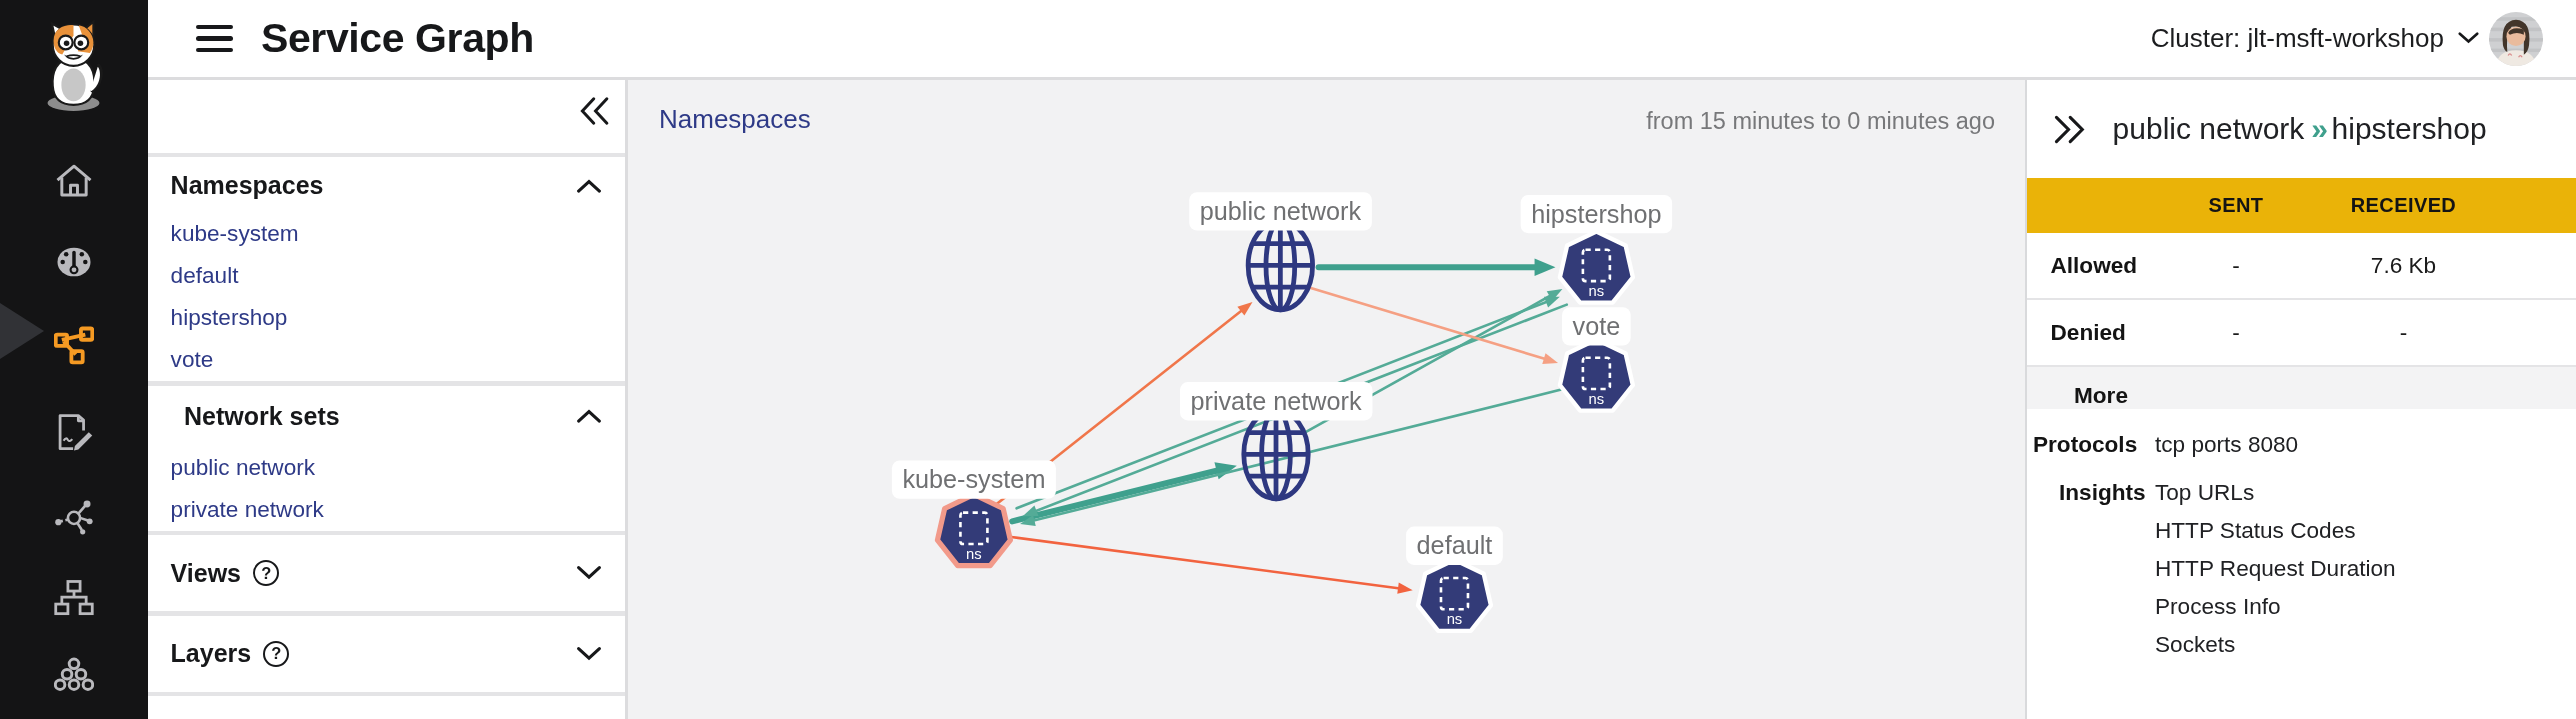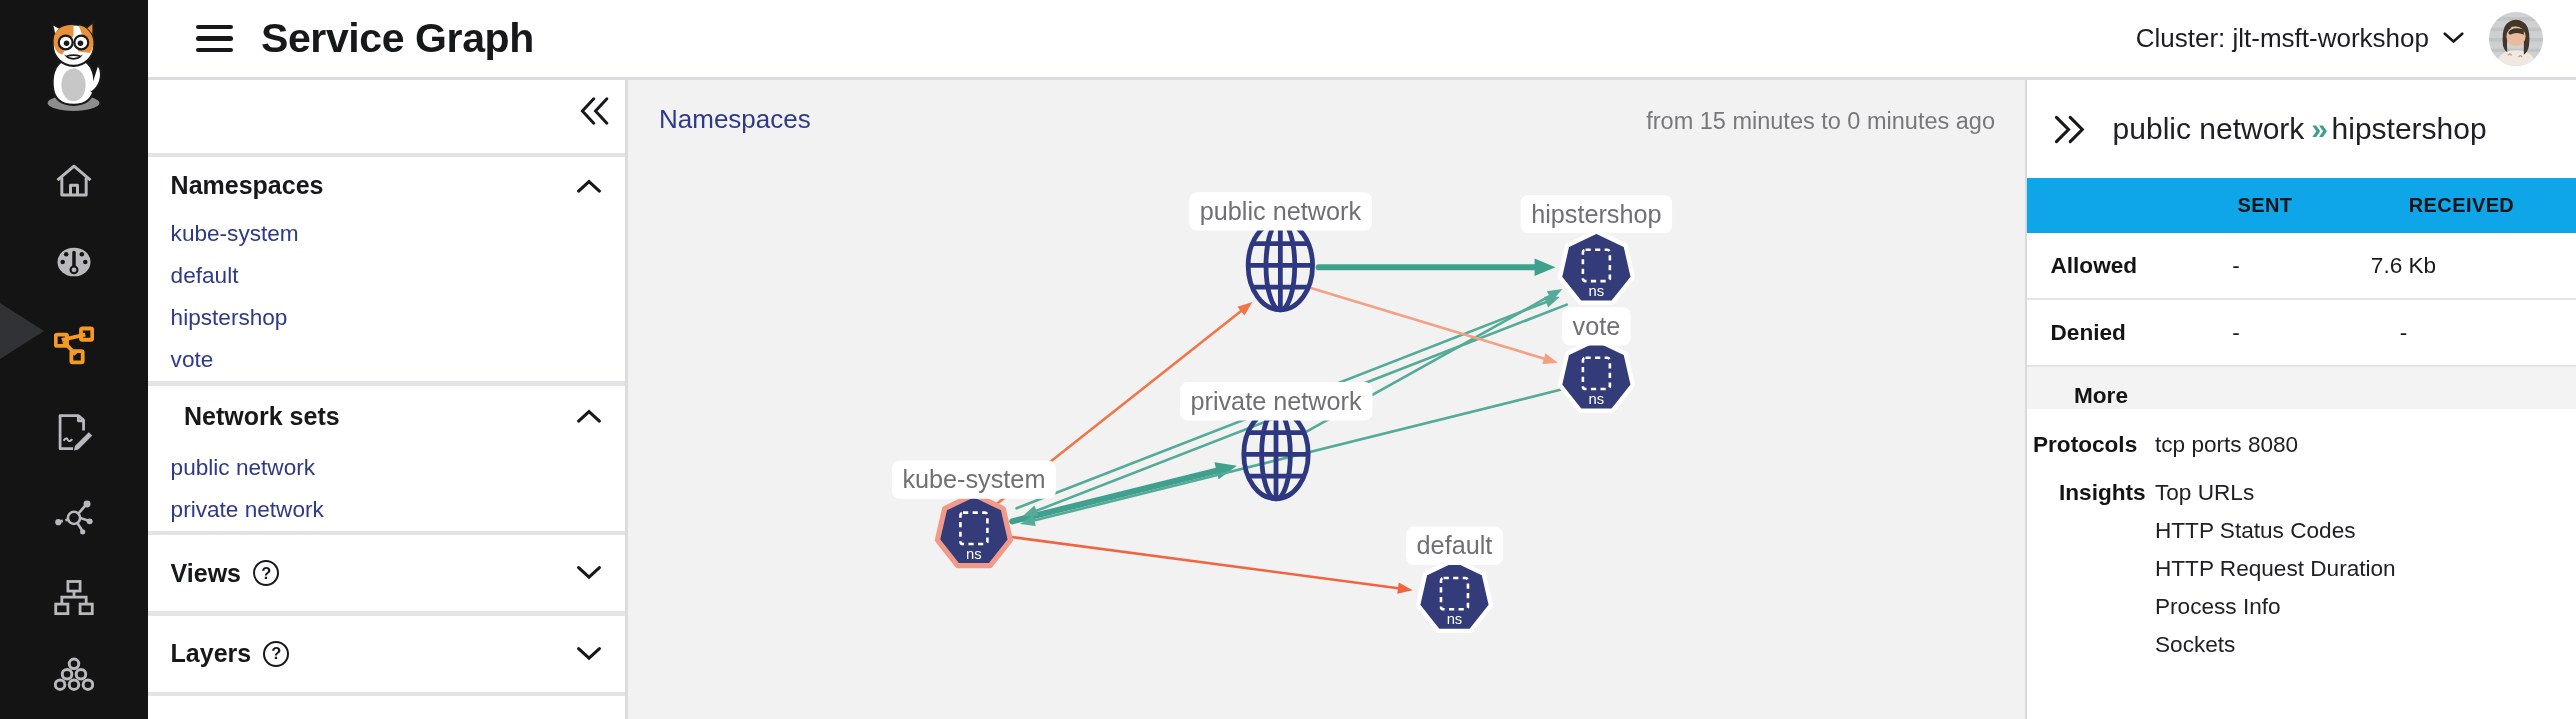--- a/index.html
+++ b/index.html
@@ -13,21 +13,21 @@
   .rail-icon { position:absolute; left:54px; width:40px; height:40px; cursor:pointer; }
   .rail-notch { position:absolute; left:0; top:303px; width:0; height:0;
     border-top:28px solid transparent; border-bottom:28px solid transparent; border-left:44px solid #313236; }
 
   
   .topbar { position:absolute; left:148px; top:0; width:2428px; height:80px; background:#fff;
     border-bottom:3.5px solid #dcdcde; display:flex; align-items:center; padding:0 33px 0 48px; z-index:20; }
   .hamburger { width:37px; height:28px; display:flex; flex-direction:column; justify-content:space-between; cursor:pointer; }
   .hamburger span { display:block; height:4.8px; background:#17181a; border-radius:2.6px; }
   .app-title { margin-left:28px; font-size:41px; font-weight:800; letter-spacing:-0.4px; color:#17181a; }
-  .topbar-right { margin-left:auto; display:flex; align-items:center; gap:25px; }
+  .topbar-right { margin-left:auto; display:flex; align-items:center; gap:10px; }
   .cluster-select { display:flex; align-items:center; gap:14px; cursor:pointer; }
   .cluster-label { font-size:26px; color:#1c1d1f; }
   .avatar { width:54px; height:54px; border-radius:50%; overflow:hidden; cursor:pointer; }
 
   
   .sidebar { position:absolute; left:148px; top:80px; width:480px; height:639px; background:#fff;
     border-right:3.5px solid #dcdcde; z-index:10; }
   .search-row { position:relative; height:73px; }
   .search-card { position:absolute; left:8.7px; top:8.7px; width:409px; height:56px; background:#fff;
     border-radius:14px; box-shadow:0 1.7px 7px rgba(0,0,0,0.22); display:flex; align-items:center; padding:0 14px 0 21px; }
@@ -52,21 +52,21 @@
   #graph-svg { position:absolute; left:0; top:0; }
 
   
   .panel { position:absolute; left:2025px; top:80px; width:551px; height:639px; background:#fff;
     border-left:2.6px solid #d9dadc; z-index:10; }
   .panel-header { height:98px; display:flex; align-items:center; padding-left:22.6px; }
   .panel-collapse { cursor:pointer; margin-right:26px; }
   .panel-title { font-size:30px; font-weight:500; color:#202124; display:flex; align-items:center; }
   .crumb-sep { color:#3fa08d; font-size:30px; font-weight:700; margin:0 7px; letter-spacing:-3.5px; }
   .tbl-grid { display:grid; grid-template-columns:135px 148px 187px 1fr; align-items:center; }
-  .tbl-head { height:55px; background:#0ea5e9;gap:29px; }
+  .tbl-head { height:55px; background:#eab308; }
   .tbl-head .col { font-size:20px; font-weight:700; letter-spacing:0.4px; color:#141414; text-align:center; }
   .tbl-row { height:67px; border-bottom:2.6px solid #e4e4e6; }
   .tbl-row .rowlbl { font-size:22.6px; font-weight:700; color:#141414; padding-left:23.5px; }
   .tbl-row .cell { font-size:22.6px; color:#1a1a1a; text-align:center; }
   .more-band { height:42px; background:#f3f3f4; display:flex; align-items:flex-end; padding-left:47px; }
   .more-band .lbl { font-size:22.6px; font-weight:700; color:#141414; cursor:pointer; }
   .kv-row { display:flex; margin-top:22.6px; }
   .kv-label { width:128px; padding-left:6px; font-size:22.6px; font-weight:700; color:#141414; flex:none; }
   .kv-value { font-size:22.6px; color:#202124; }
   .insights-list div { height:38px; font-size:22.6px; color:#202124; }

